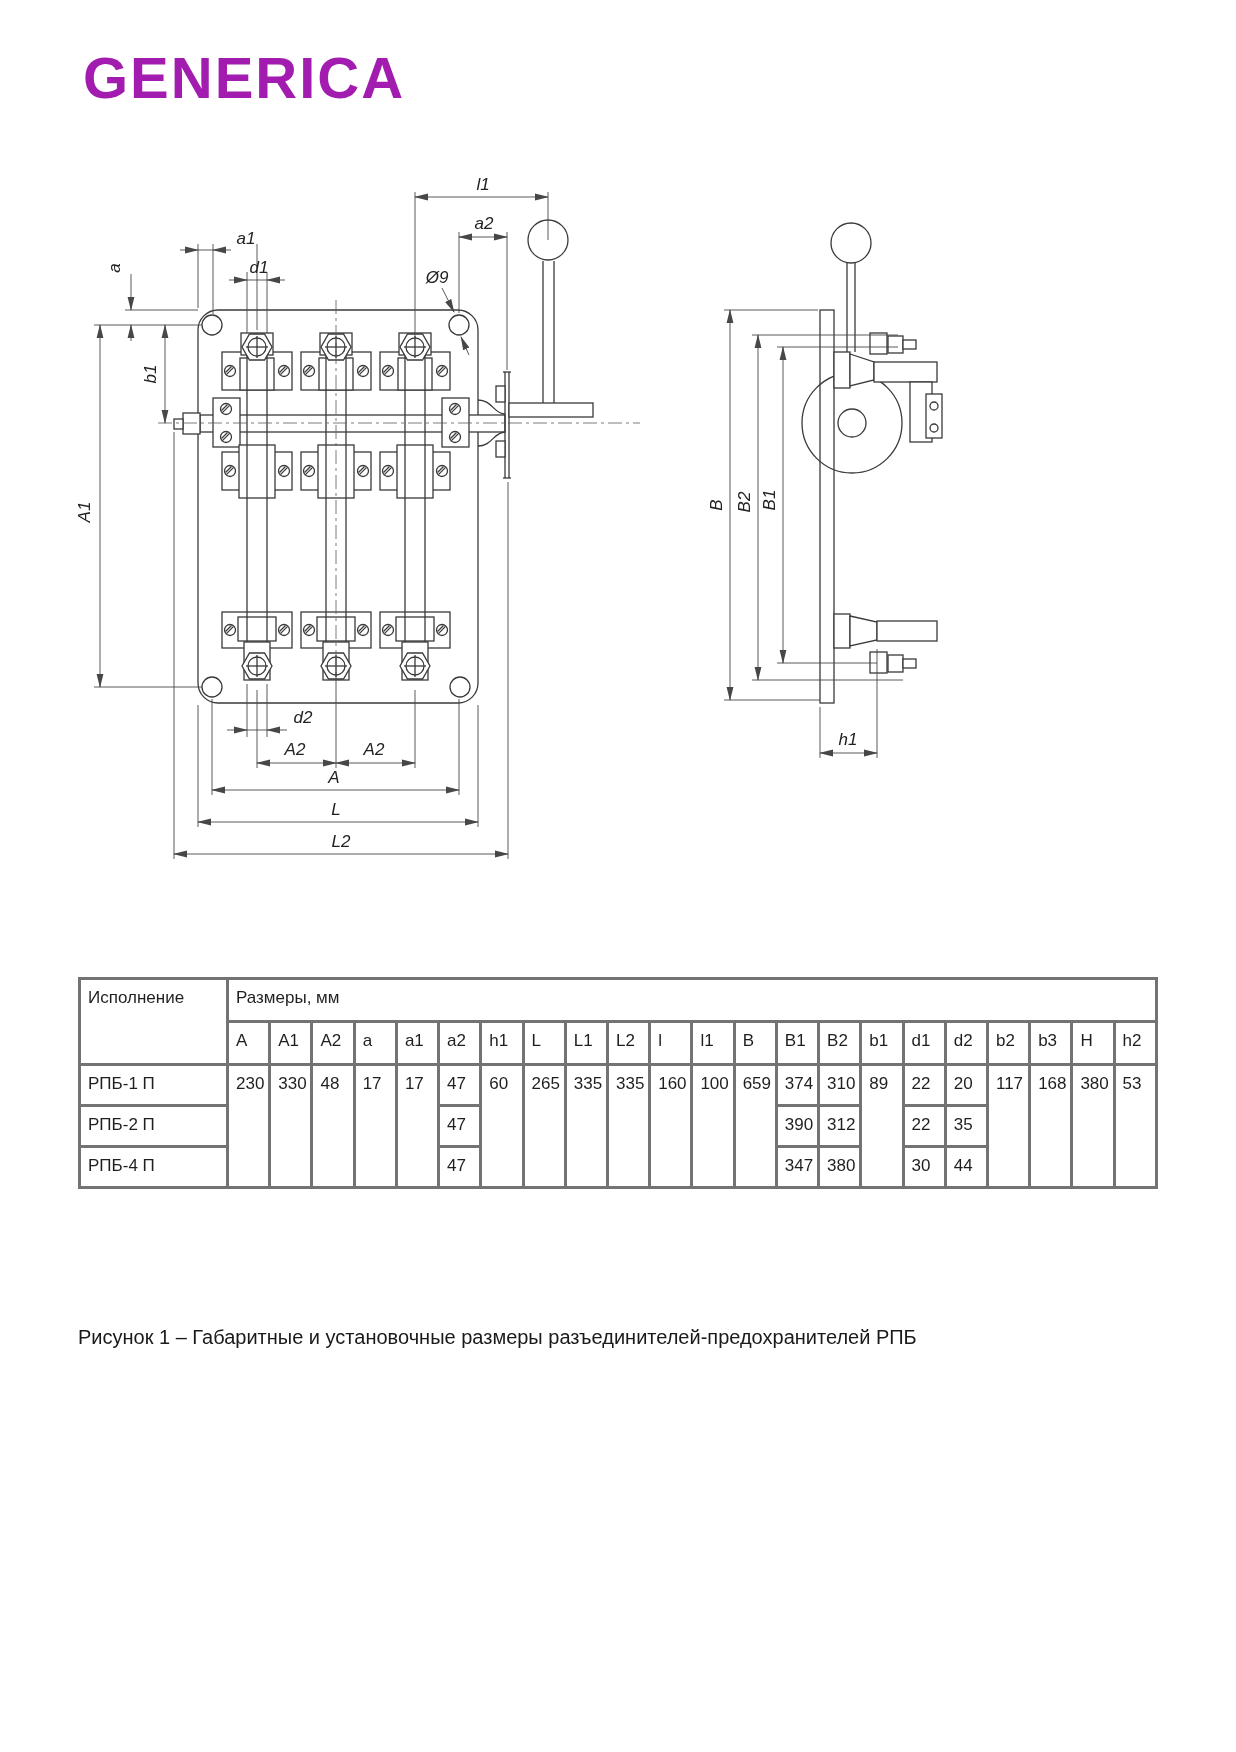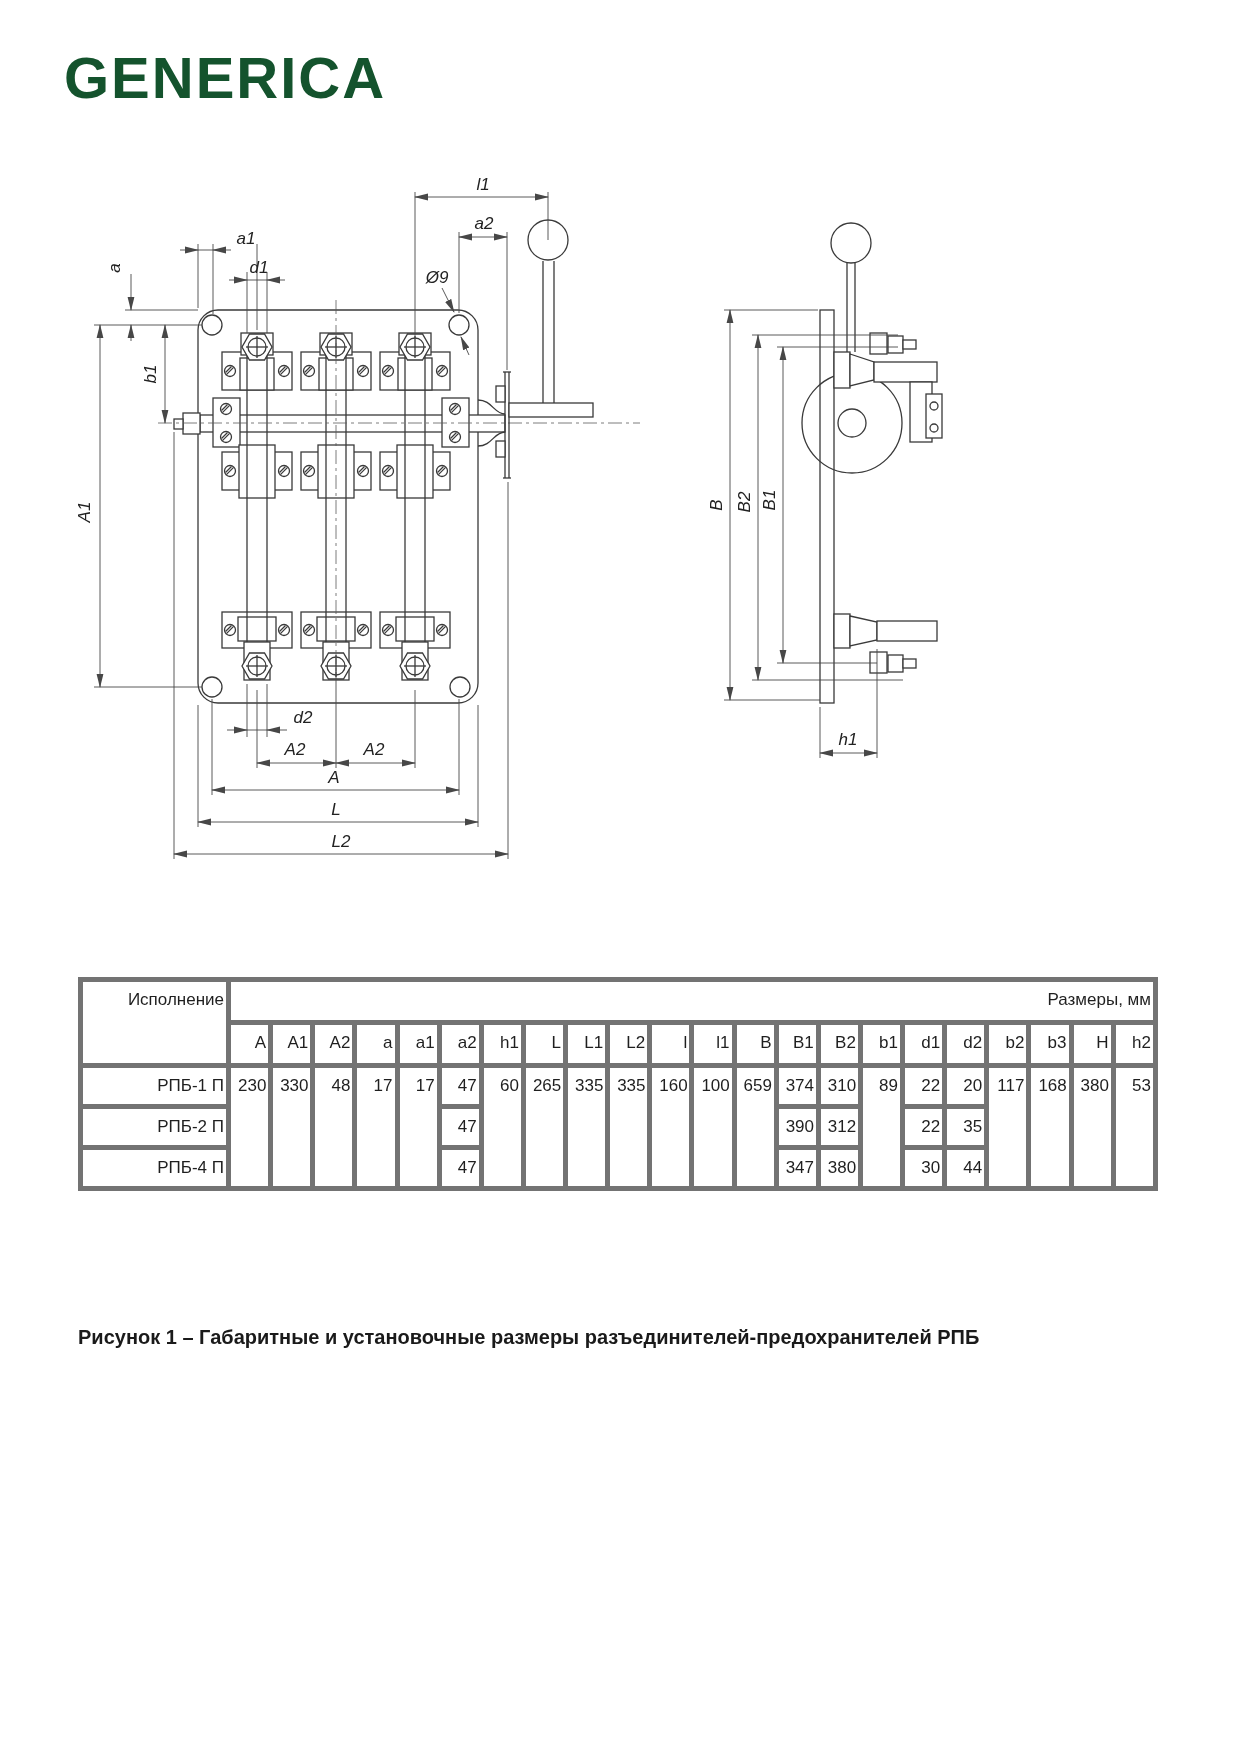--- a/index.html
+++ b/index.html
@@ -1,42 +1,42 @@
 <!DOCTYPE html>
 <html><head>
 <meta charset="utf-8">
 <style>
   html,body{margin:0;padding:0;background:#ffffff;}
   body{width:1236px;height:1752px;position:relative;overflow:hidden;
        font-family:"Liberation Sans","DejaVu Sans",sans-serif;color:#1f1f1f;}
 
-  .logo{position:absolute;left:64px;top:44px;font-size:58px;font-weight:bold;
-        letter-spacing:2px;color:#14532d;}
+  .logo{position:absolute;left:83px;top:44px;font-size:58px;font-weight:bold;
+        letter-spacing:2px;color:#a21caf;}
 
   #fig{position:absolute;left:0;top:0;width:1236px;height:880px;}
 
   
   .ln{stroke:#3a3a3a;stroke-width:1.3;fill:none;}
   .f{fill:#ffffff;}
   .dim{stroke:#474747;stroke-width:0.9;fill:none;}
   .cl{stroke:#5a5a5a;stroke-width:0.8;fill:none;stroke-dasharray:14 4 3 4;}
   .dimtext{font:italic 17px "Liberation Sans","DejaVu Sans",sans-serif;fill:#222;}
 
   
   .dims-table{position:absolute;left:78px;top:977px;border-collapse:collapse;
               table-layout:fixed;width:1080px;font-size:17px;
               border-top:2.5px solid #2b2b2b;border-bottom:2.5px solid #2b2b2b;
               border-left:1px solid #3c3c3c;border-right:1px solid #3c3c3c;}
-  .dims-table td,.dims-table th{border:5px solid #737373;font-weight:normal;
-              text-align:right;vertical-align:top;padding:9px 2px 0 7px;
+  .dims-table td,.dims-table th{border:3px solid #737373;font-weight:normal;
+              text-align:left;vertical-align:top;padding:9px 2px 0 7px;
               white-space:nowrap;overflow:hidden;line-height:1.1;}
   .hrow{height:43px;}
   .drow{height:41px;}
 
-  .caption{position:absolute;left:78px;top:1326px;font-size:20px;color:#1a1a1a;white-space:nowrap;font-weight:bold;}
+  .caption{position:absolute;left:78px;top:1326px;font-size:20px;color:#1a1a1a;white-space:nowrap;}
 </style>
 </head>
 <body>
 
 <div class="logo">GENERICA</div>
 
 <svg id="fig" viewBox="0 0 1236 880" xmlns="http://www.w3.org/2000/svg">
   <defs>
     <marker id="ar" markerWidth="14" markerHeight="8" refX="13" refY="4" orient="auto-start-reverse" markerUnits="userSpaceOnUse">
       <path d="M0,0.6 L14,4 L0,7.4 z" fill="#474747"></path>

